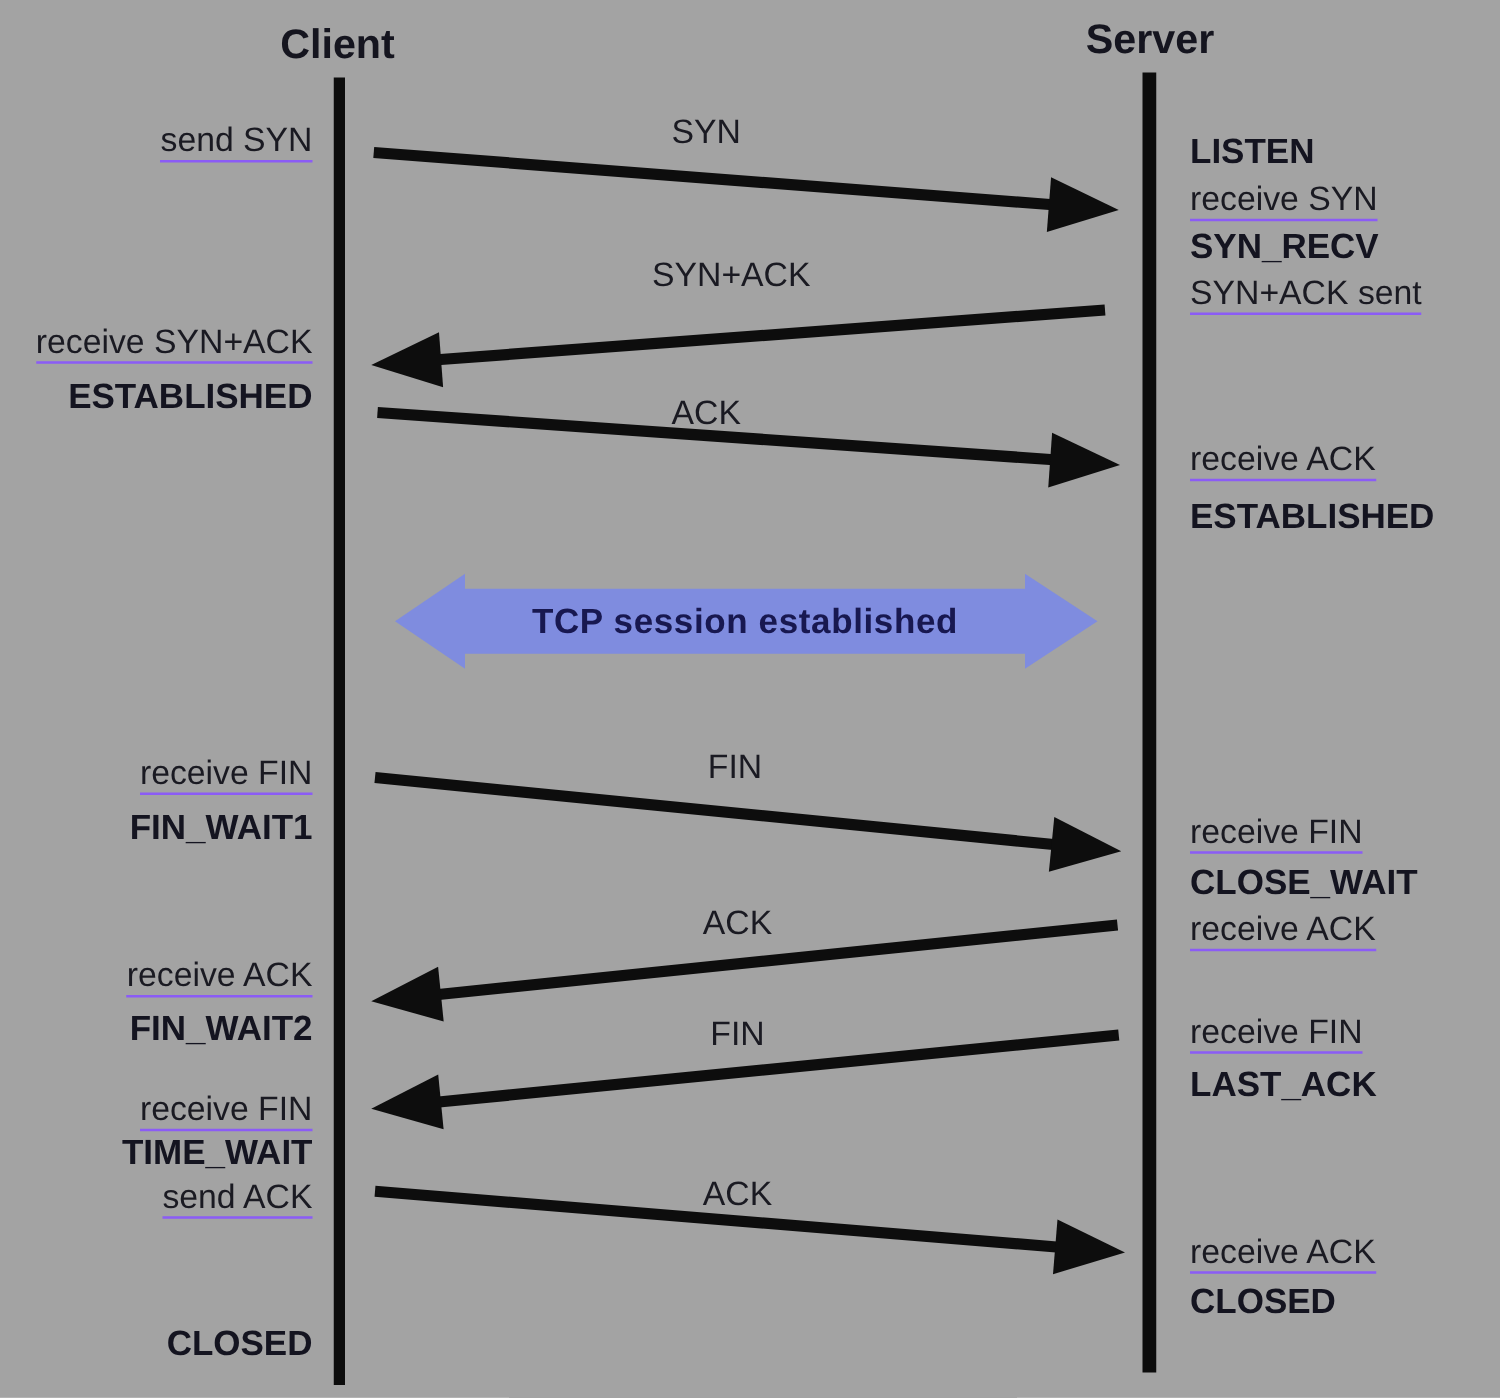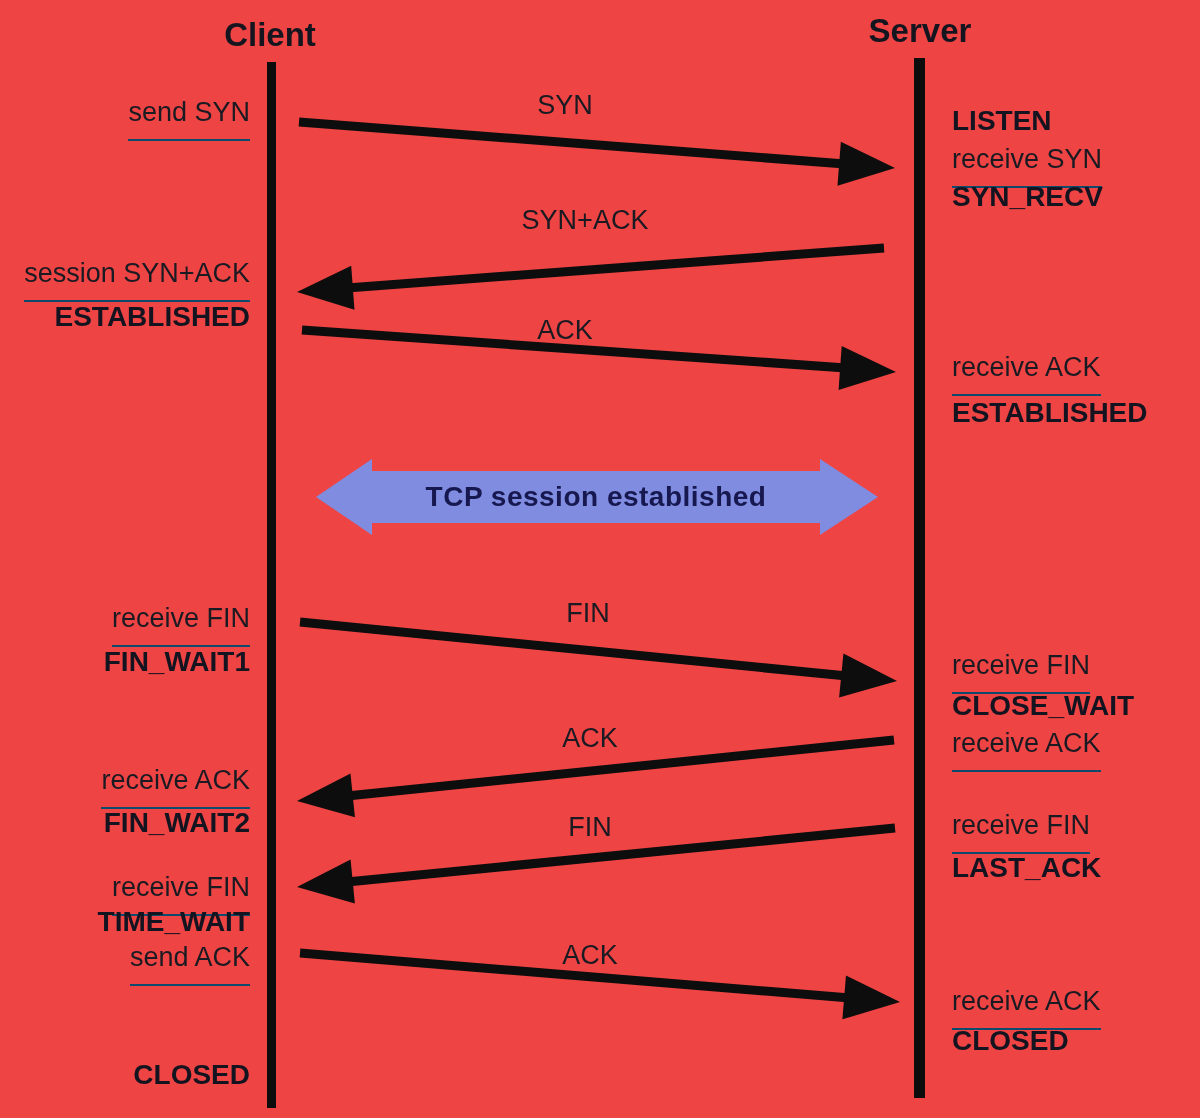--- a/index.html
+++ b/index.html
@@ -4,42 +4,42 @@
 <style>
   html, body { margin: 0; padding: 0; }
   body {
     font-family: "Liberation Sans", sans-serif;
     background: #e8e8e6;
   }
   .canvas {
     position: relative;
     width: 1200px;
     height: 1118px;
-    background: #ef4444;
+    background: #a3a3a3;
     overflow: hidden;
     color: #1a1a22;
   }
   .canvas svg { position: absolute; left: 0; top: 0; }
 
   .title {
     position: absolute;
     width: 220px;
     text-align: center;
     font-weight: bold;
     font-size: 33px;
     color: #15151f;
   }
   .client-title { left: 160px; top: 16px; }
   .server-title { left: 810px; top: 12px; }
 
   .ann { position: absolute; font-size: 27px; line-height: 30px; white-space: nowrap; }
   .ann-left { left: 0; width: 250px; text-align: right; }
   .ann-right { left: 952px; text-align: right; }
   .ann span { display: inline-block; }
-  .u span { border-bottom: 2px solid #0c4a6e; padding-bottom: 12px; }
+  .u span { border-bottom: 2px solid #8b5cf6; padding-bottom: 1px; }
   .b { font-weight: bold; font-size: 28px; color: #141420; }
 
   .msg {
     position: absolute;
     transform: translateX(-50%);
     font-size: 27px;
     color: #1a1a22;
     white-space: nowrap;
   }
 
@@ -127,34 +127,35 @@
   <div class="msg" style="left:585px;top:205px">SYN+ACK</div>
   <div class="msg" style="left:565px;top:315px">ACK</div>
   <div class="msg" style="left:588px;top:598px">FIN</div>
   <div class="msg" style="left:590px;top:723px">ACK</div>
   <div class="msg" style="left:590px;top:812px">FIN</div>
   <div class="msg" style="left:590px;top:940px">ACK</div>
 
   <div class="banner-label">TCP session established</div>
 
   <div class="ann ann-left u" style="top:97px"><span>send SYN</span></div>
-  <div class="ann ann-left u" style="top:258px"><span>session SYN+ACK</span></div>
+  <div class="ann ann-left u" style="top:258px"><span>receive SYN+ACK</span></div>
   <div class="ann ann-left b" style="top:302px"><span>ESTABLISHED</span></div>
   <div class="ann ann-left u" style="top:603px"><span>receive FIN</span></div>
   <div class="ann ann-left b" style="top:647px"><span>FIN_WAIT1</span></div>
   <div class="ann ann-left u" style="top:765px"><span>receive ACK</span></div>
   <div class="ann ann-left b" style="top:808px"><span>FIN_WAIT2</span></div>
   <div class="ann ann-left u" style="top:872px"><span>receive FIN</span></div>
   <div class="ann ann-left b" style="top:907px"><span>TIME_WAIT</span></div>
   <div class="ann ann-left u" style="top:942px"><span>send ACK</span></div>
   <div class="ann ann-left b" style="top:1060px"><span>CLOSED</span></div>
 
   <div class="ann ann-right b" style="top:106px"><span>LISTEN</span></div>
   <div class="ann ann-right u" style="top:144px"><span>receive SYN</span></div>
   <div class="ann ann-right b" style="top:182px"><span>SYN_RECV</span></div>
+  <div class="ann ann-right u" style="top:219px"><span>SYN+ACK sent</span></div>
   <div class="ann ann-right u" style="top:352px"><span>receive ACK</span></div>
   <div class="ann ann-right b" style="top:398px"><span>ESTABLISHED</span></div>
   <div class="ann ann-right u" style="top:650px"><span>receive FIN</span></div>
   <div class="ann ann-right b" style="top:691px"><span>CLOSE_WAIT</span></div>
   <div class="ann ann-right u" style="top:728px"><span>receive ACK</span></div>
   <div class="ann ann-right u" style="top:810px"><span>receive FIN</span></div>
   <div class="ann ann-right b" style="top:853px"><span>LAST_ACK</span></div>
   <div class="ann ann-right u" style="top:986px"><span>receive ACK</span></div>
   <div class="ann ann-right b" style="top:1026px"><span>CLOSED</span></div>
 

